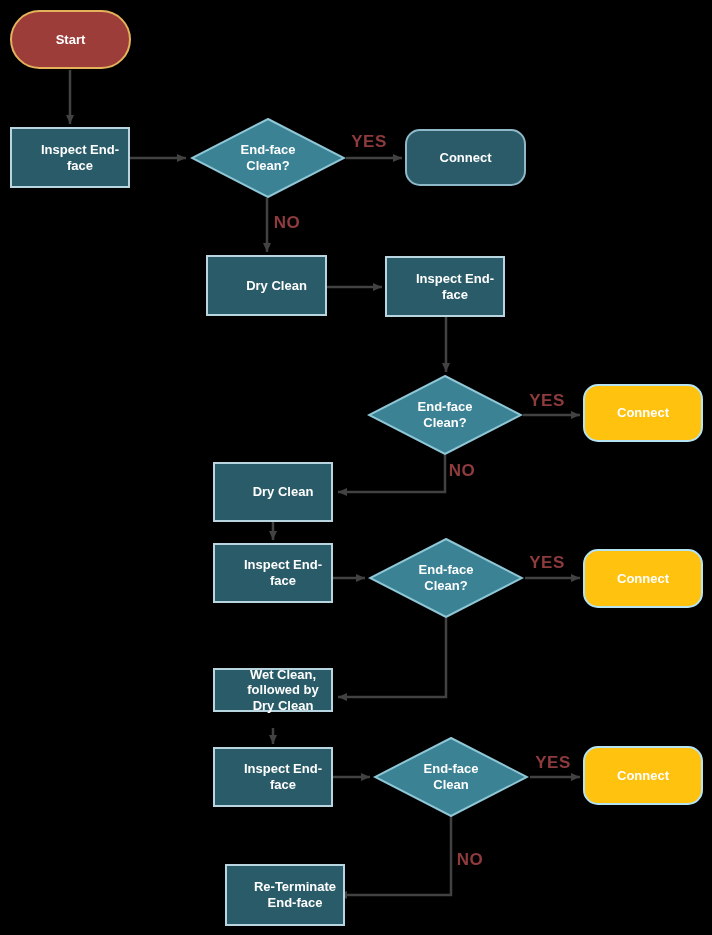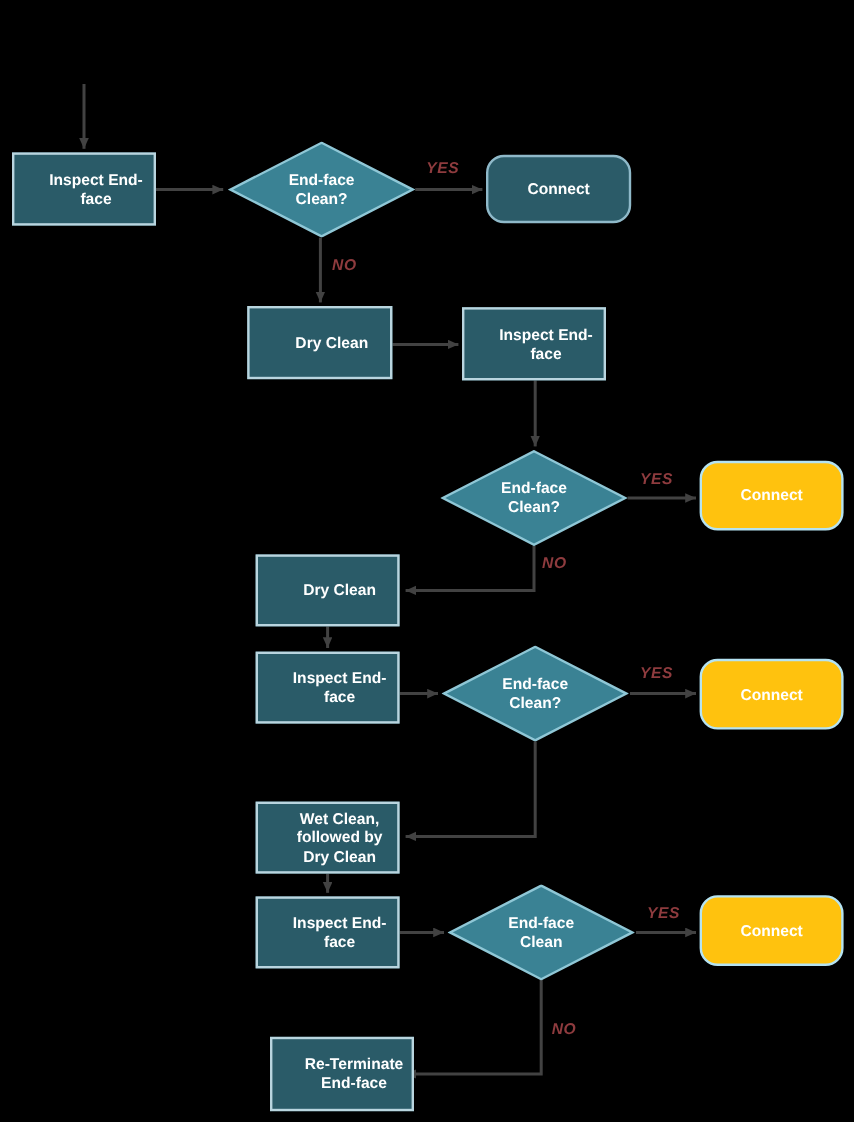--- a/index.html
+++ b/index.html
@@ -75,24 +75,23 @@
   }
   .decision .node-label {
     position: relative;
     z-index: 1;
   }
   .edge-label {
     position: absolute;
     width: 44px;
     text-align: center;
     color: var(--edge_label, #8e3b3e);
-    font-size: 13px;
+    font-size: 17px;
     font-weight: bold;
     letter-spacing: 0.5px;
-    font-style: italic;
   }
 </style>
 </head>
 <body>
 
 <div id="canvas">
 
   <svg id="edges" viewBox="0 0 712 935">
     <defs>
       <marker id="arrowhead" markerWidth="11" markerHeight="10" refX="9" refY="4" orient="auto" markerUnits="userSpaceOnUse">
@@ -110,20 +109,23 @@
     <path class="edge" d="M 273 522 L 273 540" marker-end="url(#arrowhead)"></path>
     <path class="edge" d="M 333 578 L 365 578" marker-end="url(#arrowhead)"></path>
     <path class="edge" d="M 525 578 L 580 578" marker-end="url(#arrowhead)"></path>
     <path class="edge" d="M 446 618 L 446 697 L 338 697" marker-end="url(#arrowhead)"></path>
     <path class="edge" d="M 273 728 L 273 744" marker-end="url(#arrowhead)"></path>
     <path class="edge" d="M 333 777 L 370 777" marker-end="url(#arrowhead)"></path>
     <path class="edge" d="M 530 777 L 580 777" marker-end="url(#arrowhead)"></path>
     <path class="edge" d="M 451 816 L 451 895 L 338 895" marker-end="url(#arrowhead)"></path>
   </svg>
 
+  <div class="node start" style="left:10px; top:10px; width:121px; height:59px;">
+    <span class="node-label">Start</span>
+  </div>
 
   <div class="node process" style="left:10px; top:127px; width:120px; height:61px;">
     <span class="node-label">Inspect End-face</span>
   </div>
 
   <div class="node decision" style="left:190px; top:118px; width:156px; height:80px;">
     <svg viewBox="0 0 156 80">
       <polygon class="diamond-shape" points="78,1 154,40 78,79 2,40"></polygon>
     </svg>
     <span class="node-label">End-face
@@ -167,21 +169,21 @@
       <polygon class="diamond-shape" points="78,1 154,40 78,79 2,40"></polygon>
     </svg>
     <span class="node-label">End-face
 Clean?</span>
   </div>
 
   <div class="node terminal-yellow" style="left:583px; top:549px; width:120px; height:59px;">
     <span class="node-label">Connect</span>
   </div>
 
-  <div class="node process" style="left:213px; top:668px; width:120px; height:60px;align-items:center;">
+  <div class="node process" style="left:213px; top:668px; width:120px; height:44px;align-items:center;">
     <span class="node-label">Wet Clean,
 followed by
 Dry Clean</span>
   </div>
 
   <div class="node process" style="left:213px; top:747px; width:120px; height:60px;">
     <span class="node-label">Inspect End-face</span>
   </div>
 
   <div class="node decision" style="left:373px; top:737px; width:156px; height:80px;">

